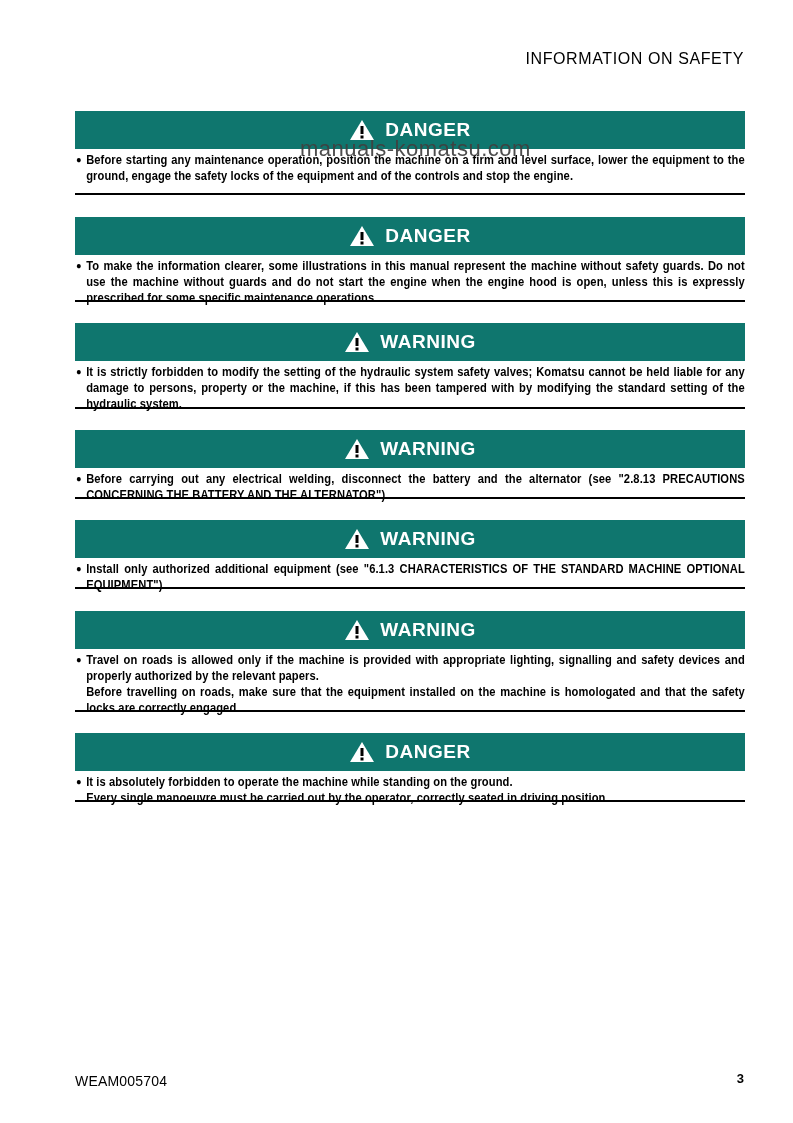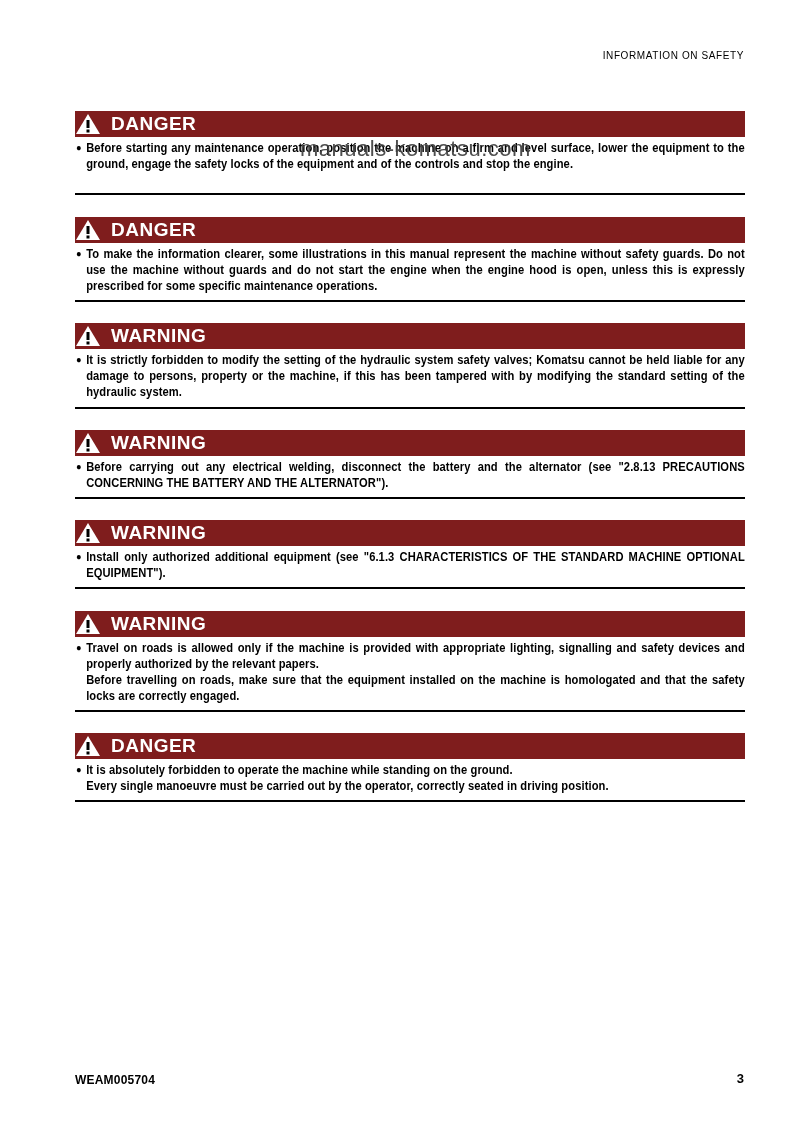--- a/index.html
+++ b/index.html
@@ -1,30 +1,30 @@
 <!DOCTYPE html>
 <html><head>
 <meta charset="utf-8">
 <style>
   html, body { margin:0; padding:0; background:#ffffff; }
   body { width:793px; height:1123px; position:relative; overflow:hidden;
          font-family:"Liberation Sans", "DejaVu Sans", sans-serif; color:#000; }
-  .header { position:absolute; top:50px; right:49px; font-size:10px; letter-spacing:0.6px; }
+  .header { position:absolute; top:50px; right:49px; font-size:16px; letter-spacing:0.6px; }
   .block { position:absolute; left:75px; width:670px; }
-  .banner { height:26px; background:#7f1d1d; color:#fff; display:flex; align-items:center; justify-content:flex-start; }
+  .banner { height:38px; background:#0f766e; color:#fff; display:flex; align-items:center; justify-content:center; }
   .banner .icon { width:26px; height:22px; margin-right:10px; display:inline-block; }
   .banner .label { font-family:"Liberation Sans", sans-serif; font-weight:bold; font-size:19px; letter-spacing:0.5px; line-height:26px; }
   .body { position:relative; padding:3px 0 0 12px; font-size:12px; font-weight:bold; line-height:16px;
           text-align:justify; letter-spacing:0.1px; transform:scaleX(0.93); transform-origin:left top; width:107.5%; box-sizing:border-box; }
   .body .bullet { position:absolute; left:1px; top:3px; font-size:10px; }
   .body p { margin:0; }
   .rule { height:2px; background:#000; position:absolute; left:0; right:0; }
   .watermark { position:absolute; left:300px; top:136px; font-size:22px; letter-spacing:0.5px;
                color:#404040; font-family:"Liberation Sans", sans-serif; pointer-events:none; opacity:0.92; }
-  .footer-left { position:absolute; left:75px; top:1073px; font-size:12px; letter-spacing:0.2px;font-weight:bold; }
+  .footer-left { position:absolute; left:75px; top:1073px; font-size:14px; letter-spacing:0.2px; }
   .footer-right { position:absolute; right:49px; top:1071px; font-size:13px; font-weight:bold; }
 </style>
 </head>
 <body>
 
 <div class="header">INFORMATION ON SAFETY</div>
 
 <div class="block" style="top:111px;">
   <div class="banner">
     <svg class="icon" viewBox="0 0 26 22">

